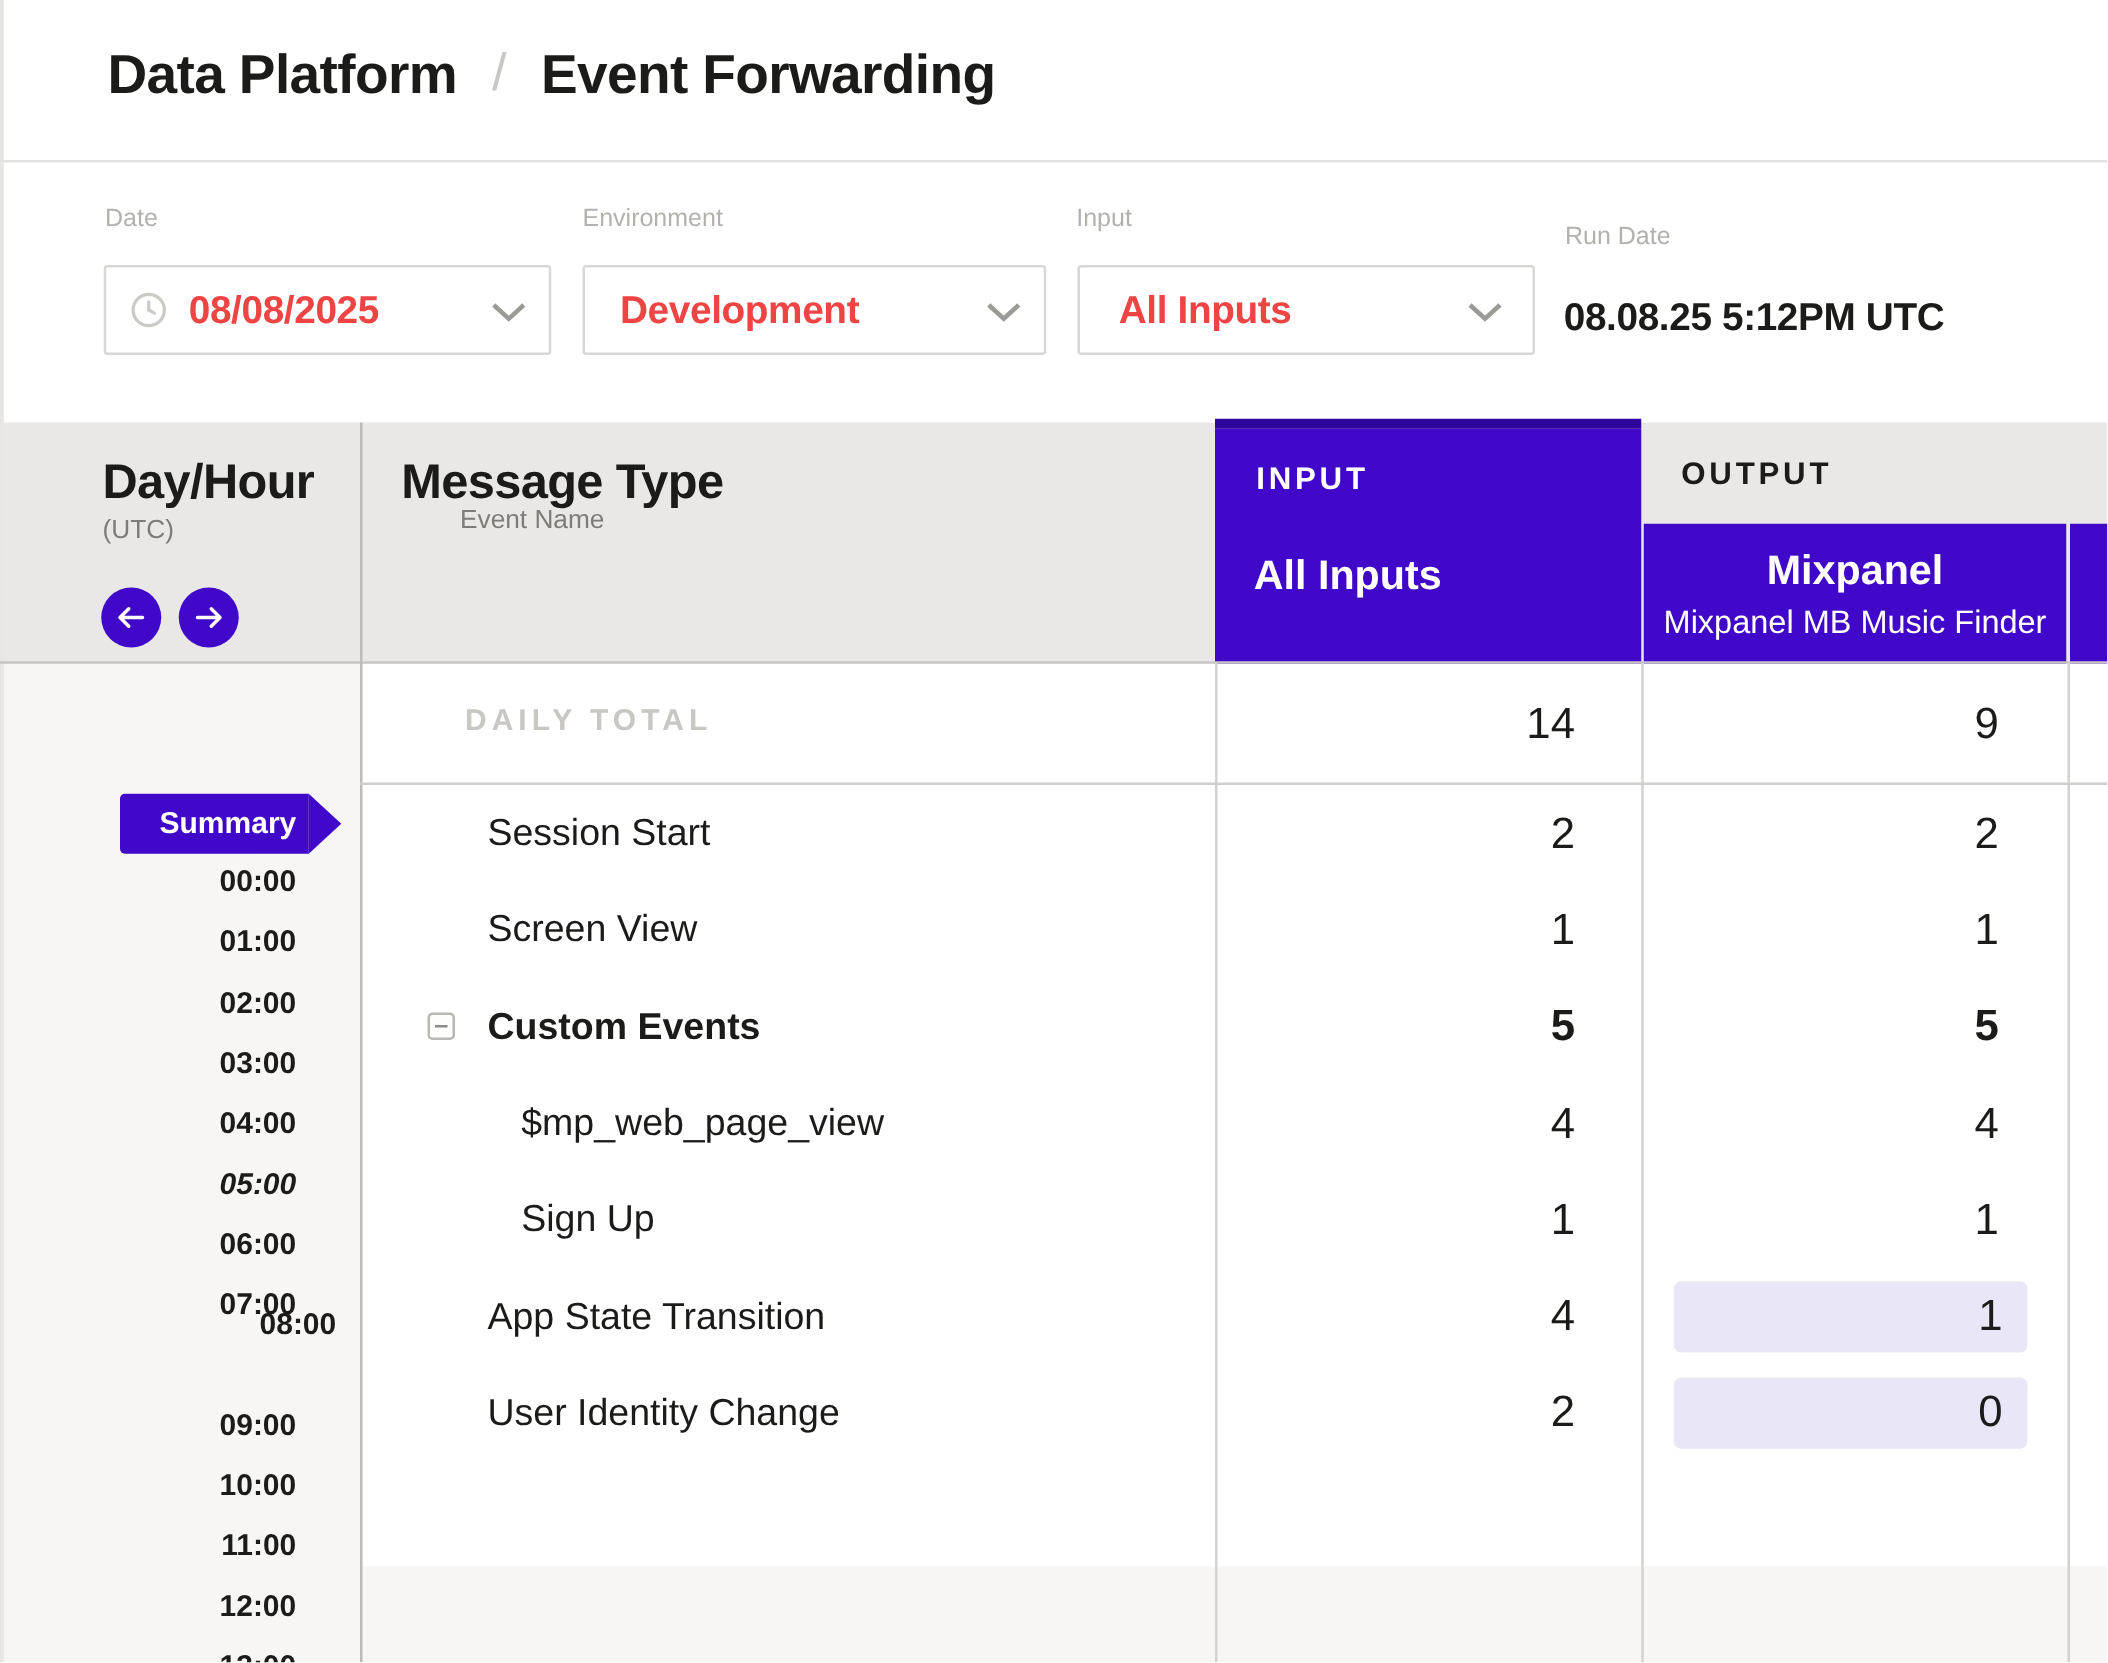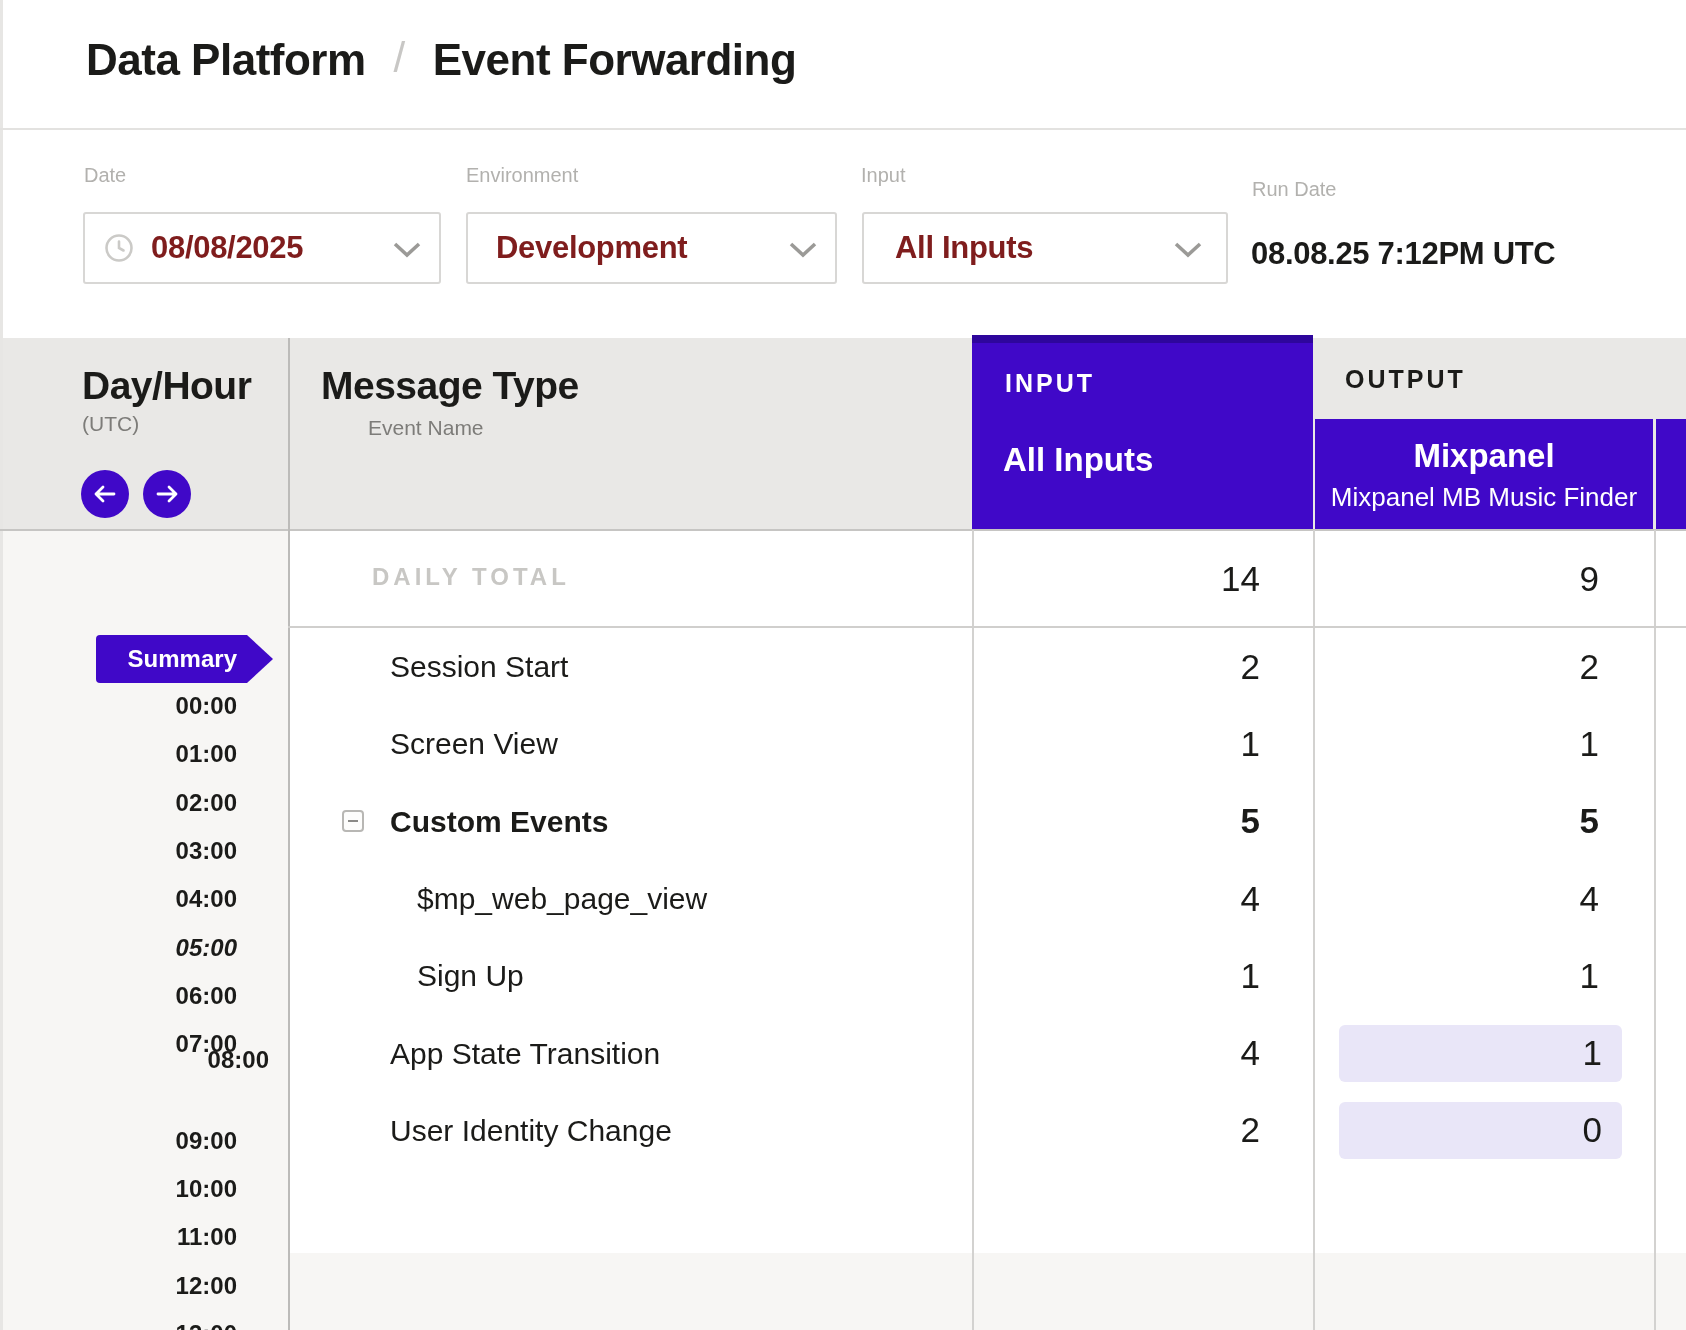--- a/index.html
+++ b/index.html
@@ -12,21 +12,21 @@
   .breadcrumb{left:86px;top:30px;height:60px;display:flex;align-items:center;font-size:44px;font-weight:600;letter-spacing:-.5px;}
   .crumb-sep{color:#c8c7c5;font-weight:400;font-size:42px;margin:0 28px;transform:translateY(-2px);}
   .header-divider{left:0;top:128px;width:1686px;height:2px;background:#e3e2e0;}
   .page-left-edge{left:0;top:0;width:3px;height:1330px;background:#e7e6e4;}
   
   .filter-label{top:164px;font-size:20px;color:#b2b1ae;}
   .filter-box{
     top:212px;height:72px;background:#fff;border:2px solid #d8d7d5;border-radius:3px;
     box-sizing:border-box;display:flex;align-items:center;cursor:pointer;
   }
-  .filter-value{font-size:31px;font-weight:bold;letter-spacing:-.3px;color:#7f1d1d;}
+  .filter-value{font-size:31px;font-weight:bold;letter-spacing:-.3px;color:#ef4444;}
   .chev{position:absolute;right:18px;top:28px;}
   .run-date-value{left:1251px;top:236px;font-size:31px;font-weight:bold;letter-spacing:-.3px;}
   
   .band{left:0;top:338px;width:1686px;height:192px;background:#e9e8e6;}
   .colhead-title{font-size:39px;font-weight:bold;letter-spacing:-.5px;}
   .colhead-sub{font-size:21px;color:#7d7c79;}
   .nav-circle{width:48px;height:48px;border-radius:50%;background:#4008c8;display:flex;align-items:center;justify-content:center;cursor:pointer;}
   .input-block{left:972px;top:343px;width:341px;height:188px;background:#4008c8;}
   .input-block-topstrip{left:972px;top:335px;width:341px;height:8px;background:#2e069c;}
   .mini-caps{font-size:25px;font-weight:bold;letter-spacing:3px;}
@@ -104,41 +104,41 @@
 
   <div class="abs filter-box" style="left:862px;width:366px;padding-left:31px;">
     <span class="filter-value">All Inputs</span>
     <span class="chev" style="right:24px;">
       <svg width="28" height="17" viewBox="0 0 28 17">
           <polyline points="2,2 14,13 26,2" fill="none" stroke="#9b9a97" stroke-width="3.6"></polyline>
         </svg>
     </span>
   </div>
 
-  <div class="abs run-date-value">08.08.25 7:12PM UTC</div>
+  <div class="abs run-date-value">08.08.25 5:12PM UTC</div>
 
   <div class="abs colhead-title" style="left:82px;top:364px;">Day/Hour</div>
   <div class="abs colhead-sub" style="left:82px;top:412px;">(UTC)</div>
   <div class="abs nav-circle" style="left:81px;top:470px;">
     <span style="display:flex;">
       <svg width="28" height="22" viewBox="0 0 28 22">
           <path d="M12 4 L5 11 L12 18 M5 11 H23" fill="none" stroke="#fff" stroke-width="2.8" stroke-linecap="round" stroke-linejoin="round"></path>
         </svg>
     </span>
   </div>
   <div class="abs nav-circle" style="left:143px;top:470px;">
     <span style="display:flex;">
       <svg width="28" height="22" viewBox="0 0 28 22">
           <path d="M16 4 L23 11 L16 18 M5 11 H23" fill="none" stroke="#fff" stroke-width="2.8" stroke-linecap="round" stroke-linejoin="round"></path>
         </svg>
     </span>
   </div>
 
   <div class="abs colhead-title" style="left:321px;top:364px;">Message Type</div>
-  <div class="abs colhead-sub" style="left:368px;top:416px;">Event Name</div>
+  <div class="abs colhead-sub" style="left:368px;top:404px;">Event Name</div>
 
   <div class="abs input-block-topstrip"></div>
   <div class="abs input-block"></div>
   <div class="abs mini-caps" style="left:1005px;top:369px;color:#fff;">INPUT</div>
   <div class="abs" style="left:1003px;top:441px;font-size:33px;font-weight:bold;color:#fff;">All Inputs</div>
 
   <div class="abs mini-caps" style="left:1345px;top:365px;color:#1b1b19;">OUTPUT</div>
   <div class="abs output-box mixpanel-box">
     <span class="mixpanel-title">Mixpanel</span>
     <span class="mixpanel-sub">Mixpanel MB Music Finder</span>

